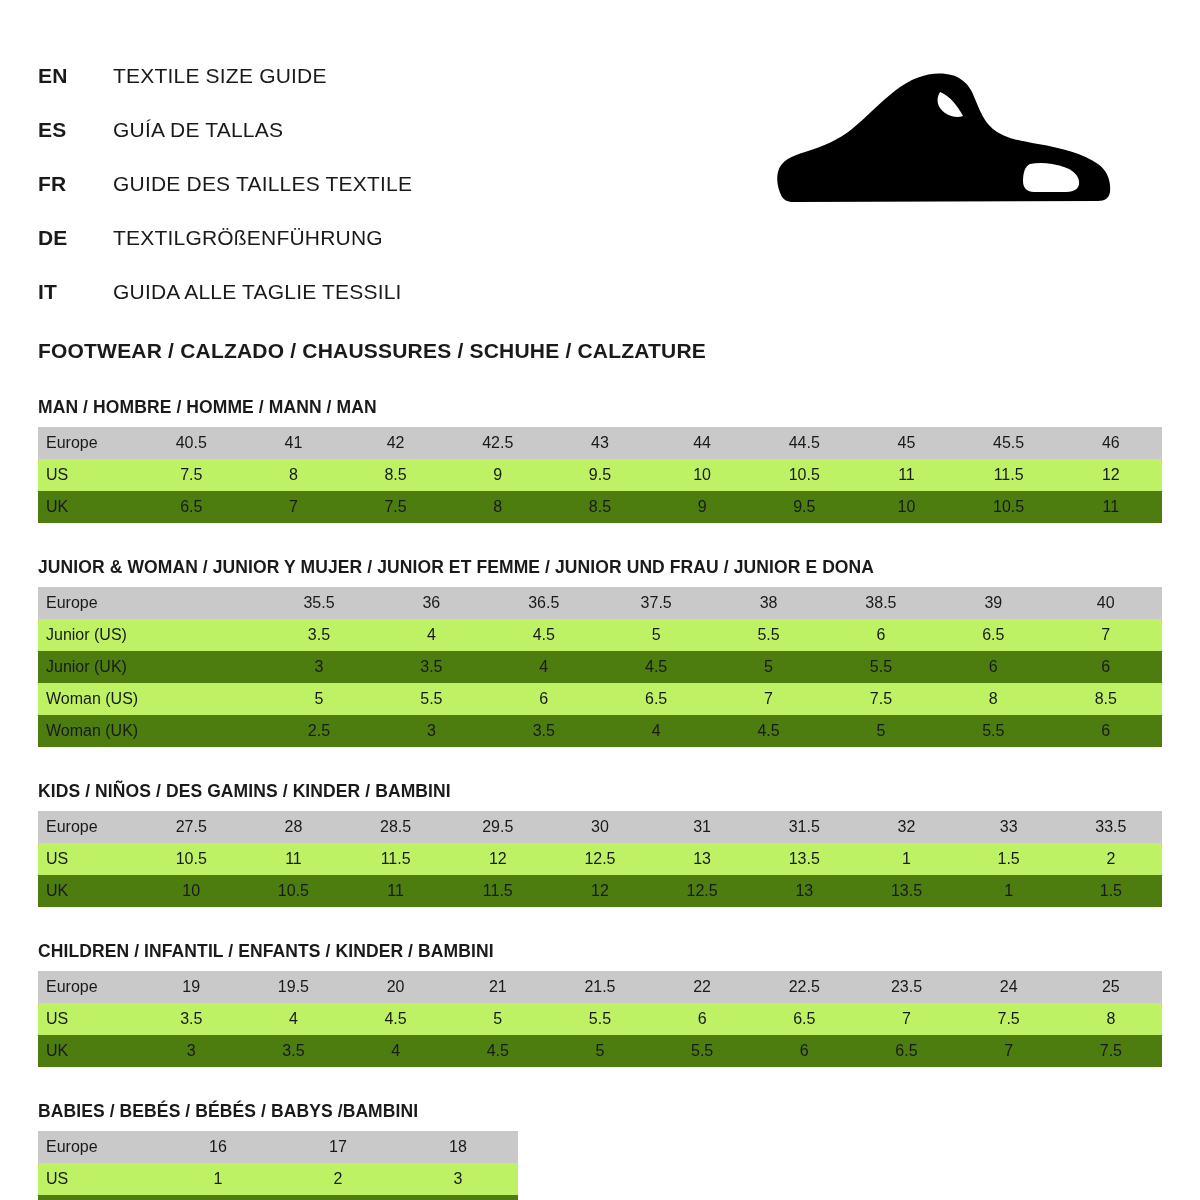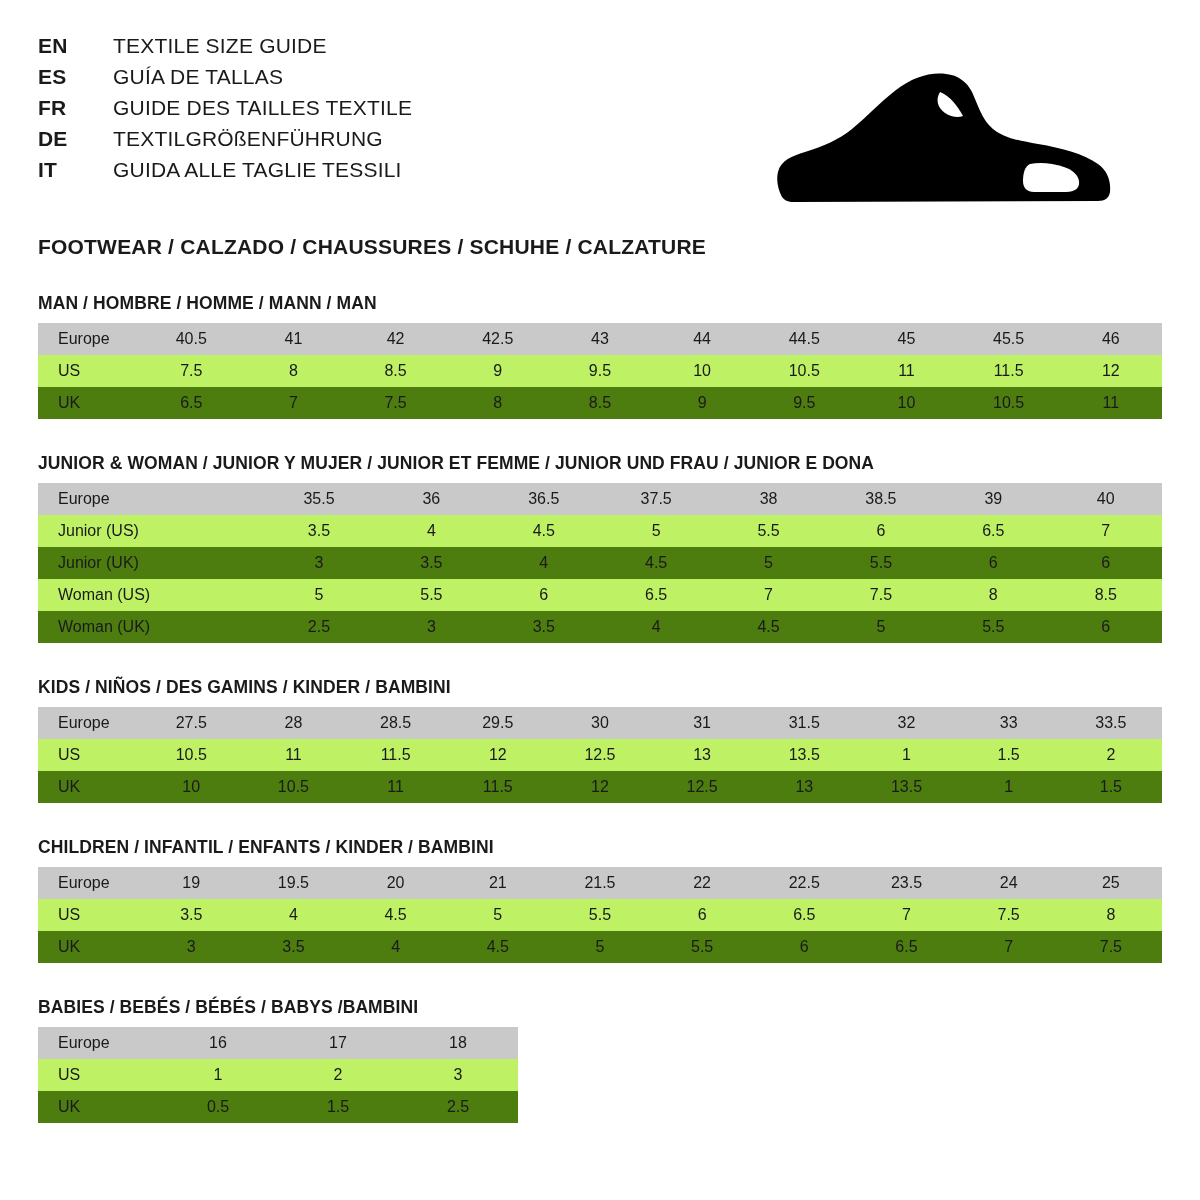--- a/index.html
+++ b/index.html
@@ -28,20 +28,21 @@
     align-items: flex-start;
     justify-content: space-between;
   }
   .lang-list {
     display: block;
   }
   .lang-row {
     display: flex;
     align-items: baseline;
     margin-bottom: 7px;
+    margin-top: 30px;
   }
   .lang-code {
     width: 75px;
     font-size: 21px;
     font-weight: bold;
     letter-spacing: 0.2px;
   }
   .lang-title {
     font-size: 21px;
     font-weight: normal;
@@ -83,21 +84,21 @@
   }
   td {
     height: 32px;
     padding: 0;
     text-align: center;
     vertical-align: middle;
     white-space: nowrap;
   }
   td.label {
     text-align: left;
-    padding-left: 20px;
+    padding-left: 8px;
   }
   tr.head td {
     background: #c9c9c9;
     font-weight: normal;
   }
   tr.odd td {
     background: #bef264;
   }
   tr.even td {
     background: #4d7c0f;

